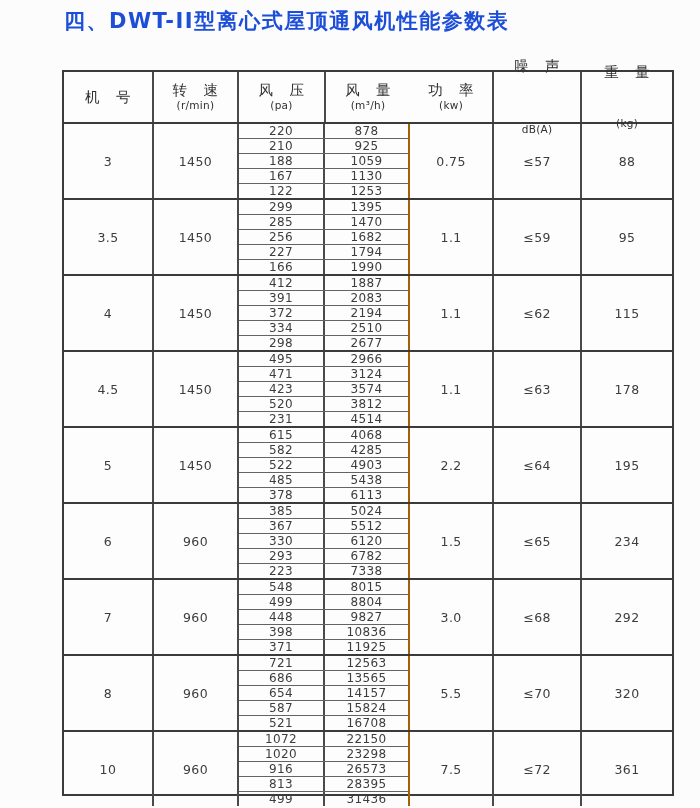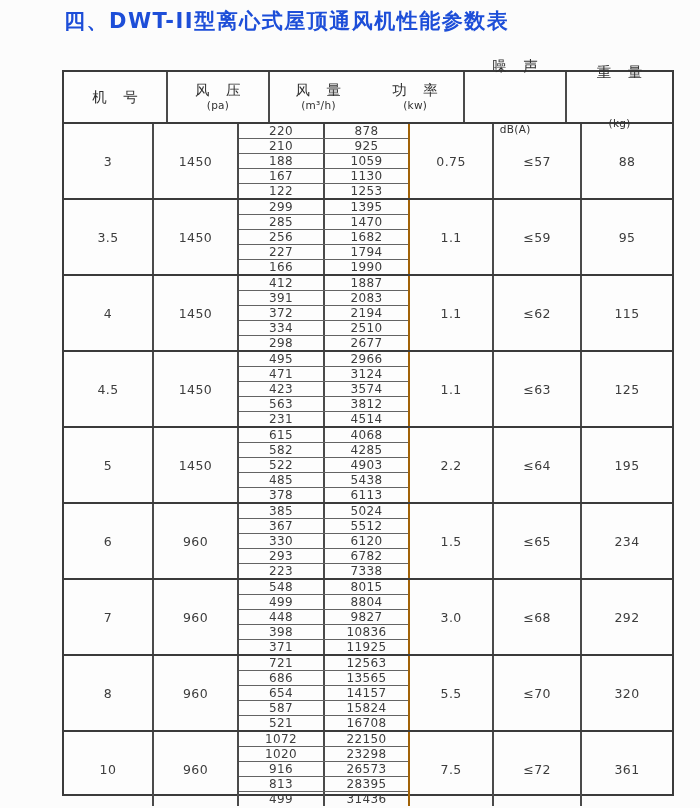--- a/index.html
+++ b/index.html
@@ -71,20 +71,24 @@
 </head>
 <body>
 
 <div class="page-title">四、DWT-II型离心式屋顶通风机性能参数表</div>
 
 <div class="spec-table">
   <div class="header-row" id="header-row">
       <div class="cell c-model">
         <div class="hlabel">机 号</div>
       </div>
+      <div class="cell c-speed">
+        <div class="hlabel">转 速</div>
+        <div class="hunit">(r/min)</div>
+      </div>
       <div class="cell c-press">
         <div class="hlabel">风 压</div>
         <div class="hunit">(pa)</div>
       </div>
       <div class="cell c-vol">
         <div class="hlabel">风 量</div>
         <div class="hunit">(m³/h)</div>
       </div>
       <div class="cell c-power">
         <div class="hlabel">功 率</div>
@@ -197,31 +201,31 @@
           </div>
           <div class="subrow">
             <div class="subcell c-press">471</div>
             <div class="subcell c-vol">3124</div>
           </div>
           <div class="subrow">
             <div class="subcell c-press">423</div>
             <div class="subcell c-vol">3574</div>
           </div>
           <div class="subrow">
-            <div class="subcell c-press">563</div>
+            <div class="subcell c-press">520</div>
             <div class="subcell c-vol">3812</div>
           </div>
           <div class="subrow">
             <div class="subcell c-press">231</div>
             <div class="subcell c-vol">4514</div>
           </div>
         </div>
         <div class="cell c-power">1.1</div>
         <div class="cell c-noise">≤63</div>
-        <div class="cell c-weight">125</div>
+        <div class="cell c-weight">178</div>
       </div>
       <div class="block">
         <div class="cell c-model">5</div>
         <div class="cell c-speed">1450</div>
         <div class="c-mid">
           <div class="subrow">
             <div class="subcell c-press">615</div>
             <div class="subcell c-vol">4068</div>
           </div>
           <div class="subrow">

